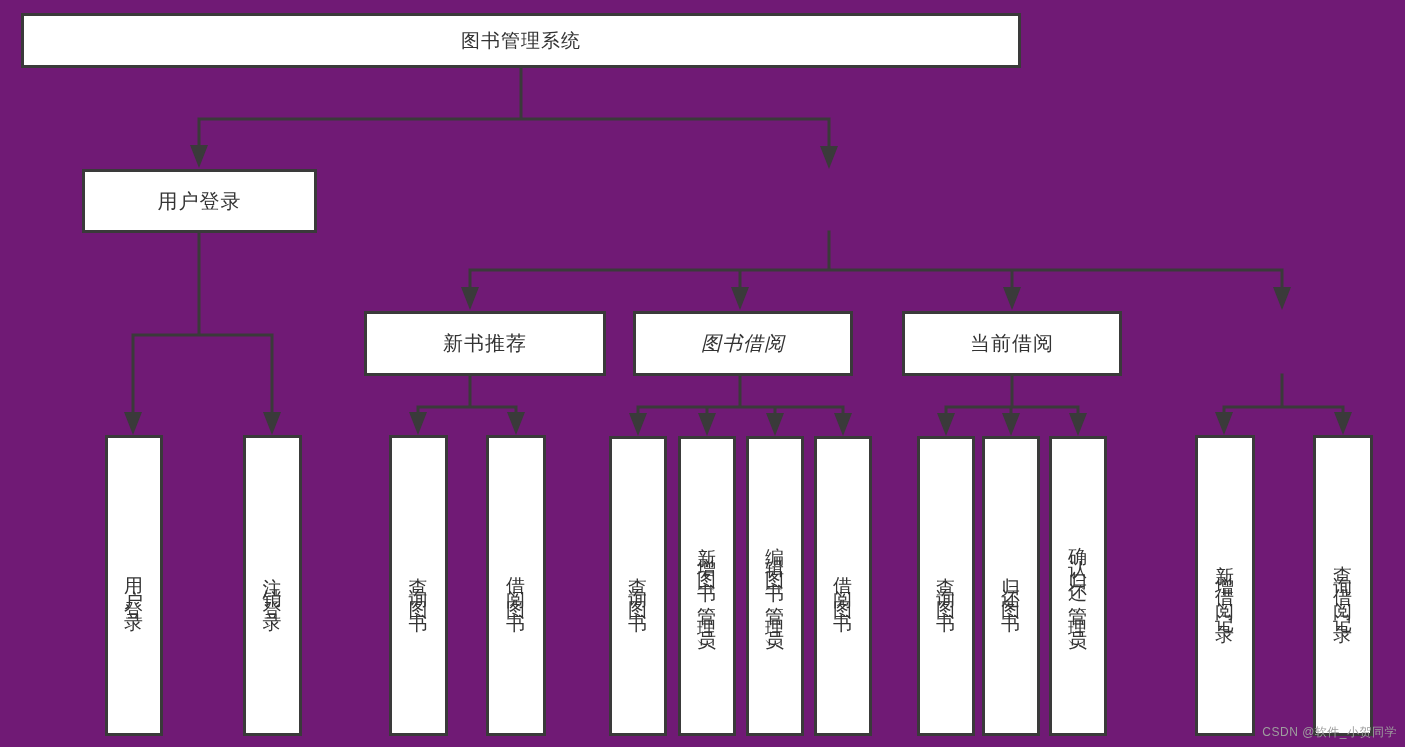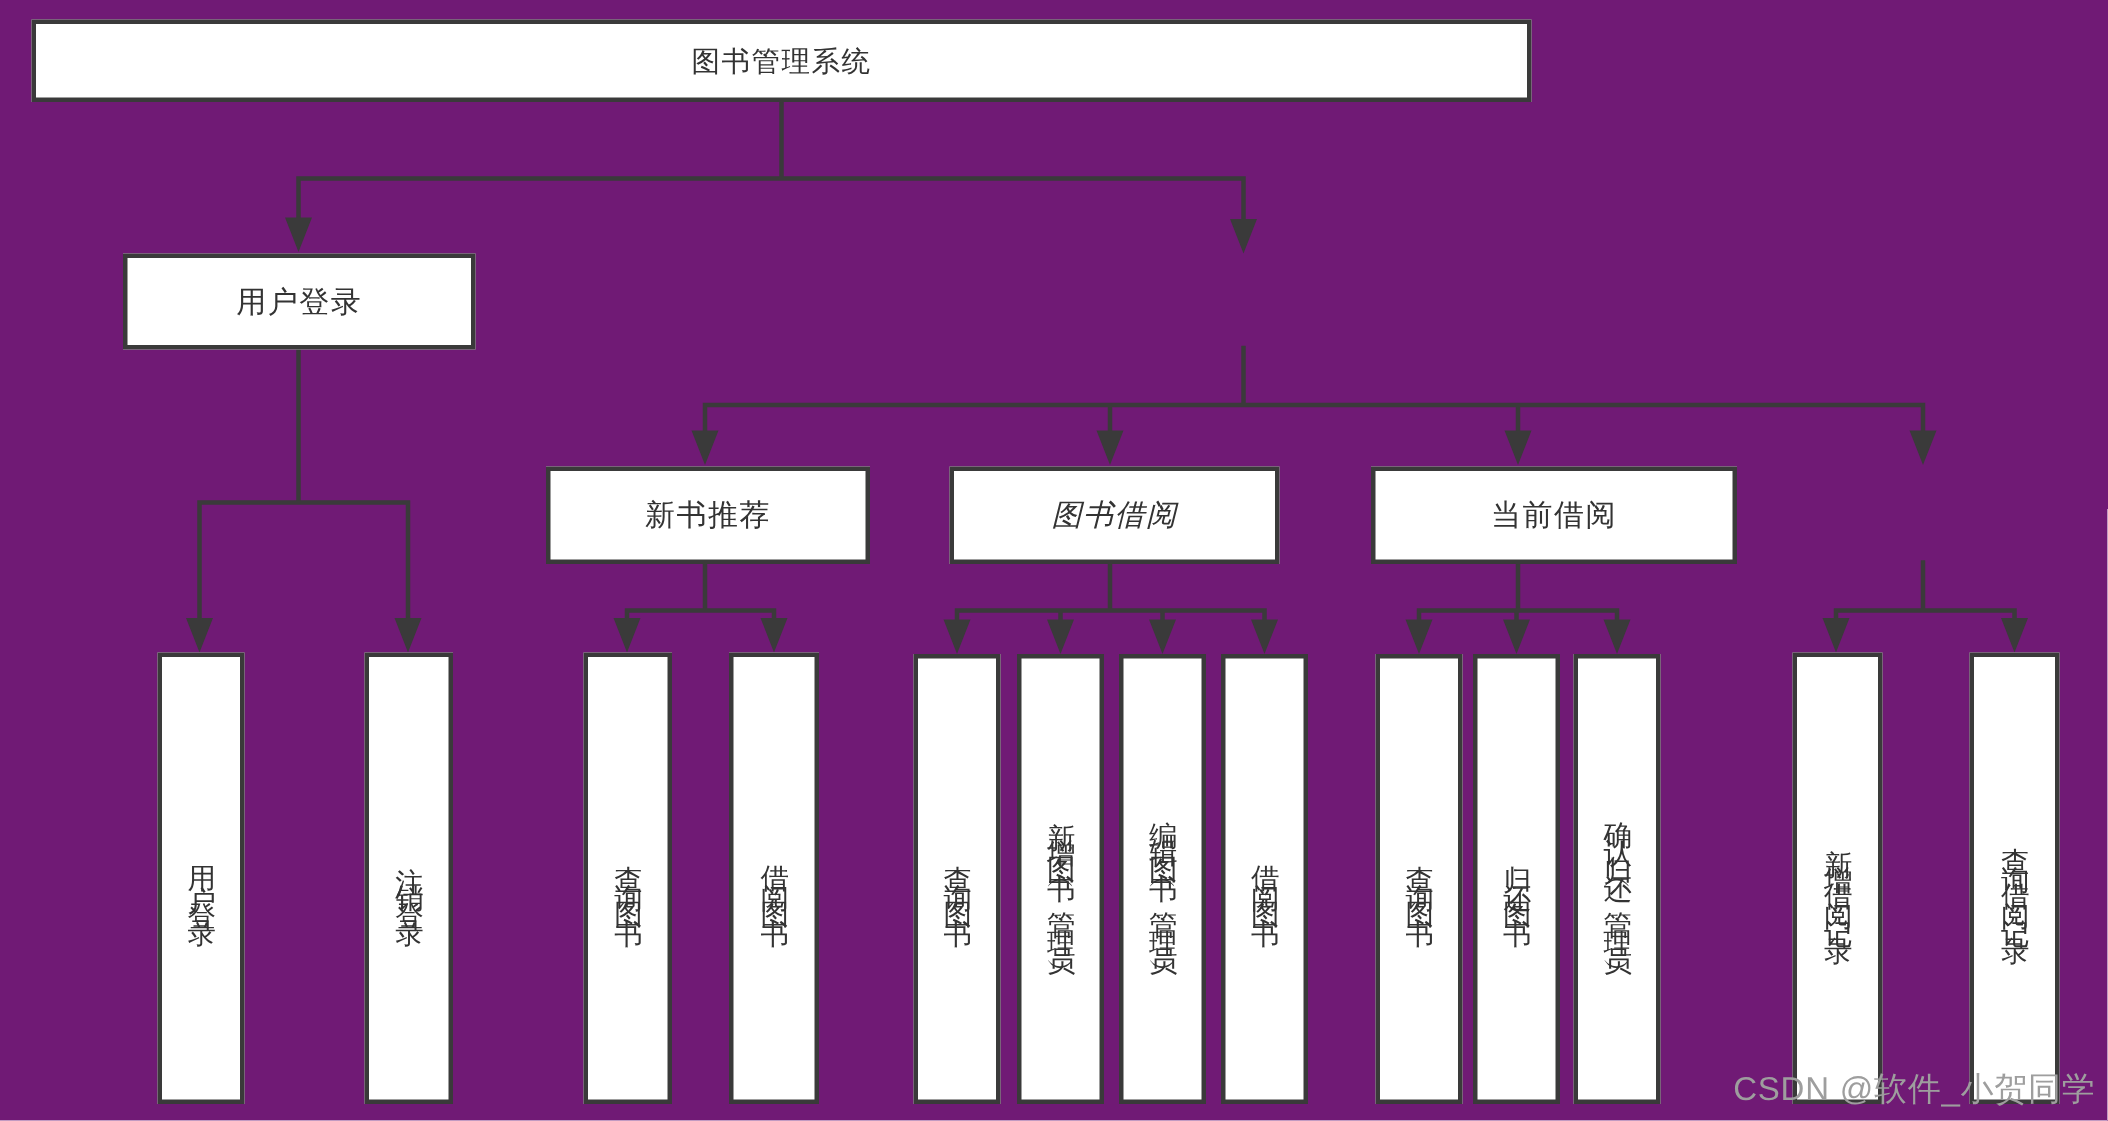--- a/index.html
+++ b/index.html
@@ -47,21 +47,21 @@
     font-size: 19px;
     line-height: 1;
     letter-spacing: 12px;
     color: #333333;
     white-space: nowrap;
   }
   .watermark {
     position: absolute;
     right: 8px;
     bottom: 6px;
-    font-size: 22px;
+    font-size: 12px;
     color: #9e9e9e;
     z-index: 3;
     letter-spacing: 0.5px;
   }
 </style>
 </head>
 <body>
 
 <div class="canvas">
 
@@ -119,23 +119,23 @@
       M1002 413 L1020 413 L1011 436 Z
       M1069 413 L1087 413 L1078 436 Z
       M1215 412 L1233 412 L1224 435 Z
       M1334 412 L1352 412 L1343 435 Z"></path>
   </svg>
 
   <div class="node root" style="left:21px; top:13px; width:1000px; height:55px;">图书管理系统</div>
 
   <div class="node" style="left:82px; top:169px; width:235px; height:64px;">用户登录</div>
 
-  <div class="node" style="left:364px; top:311px; width:216px; height:65px;">新书推荐</div>
+  <div class="node" style="left:364px; top:311px; width:242px; height:65px;">新书推荐</div>
   <div class="node" style="left:633px; top:311px; width:220px; height:65px;font-style:italic;">图书借阅</div>
-  <div class="node" style="left:902px; top:311px; width:244px; height:65px;margin-left:12px;">当前借阅</div>
+  <div class="node" style="left:902px; top:311px; width:220px; height:65px;">当前借阅</div>
 
   <div class="node-v" style="left:105px; top:435px; width:58px; height:301px;">
     <span>用户登录</span>
   </div>
   <div class="node-v" style="left:243px; top:435px; width:59px; height:301px;">
     <span>注销登录</span>
   </div>
 
   <div class="node-v" style="left:389px; top:435px; width:59px; height:301px;">
     <span>查询图书</span>

